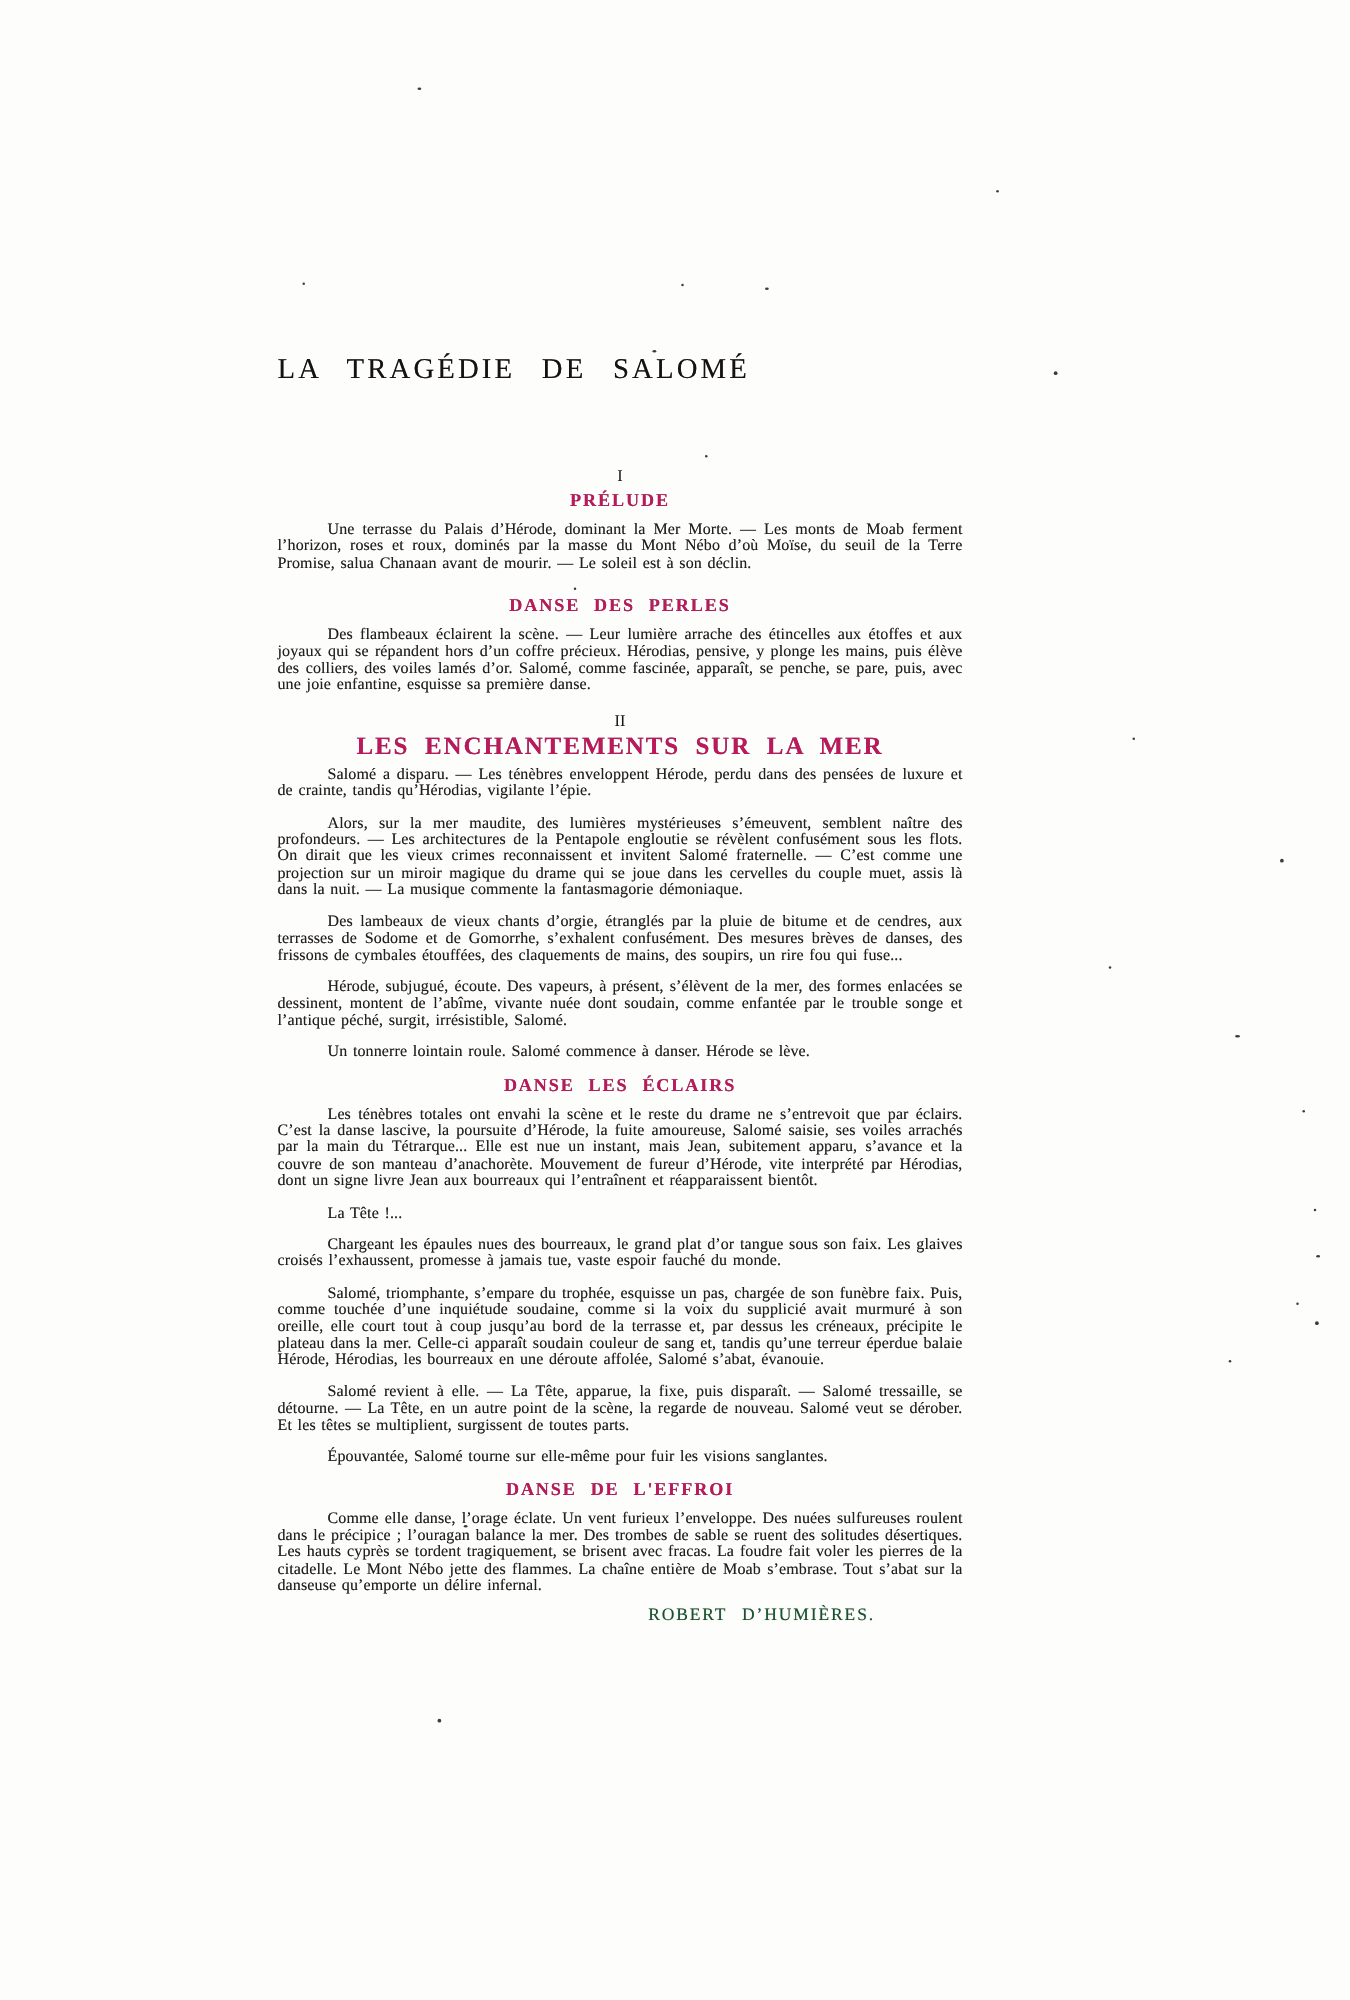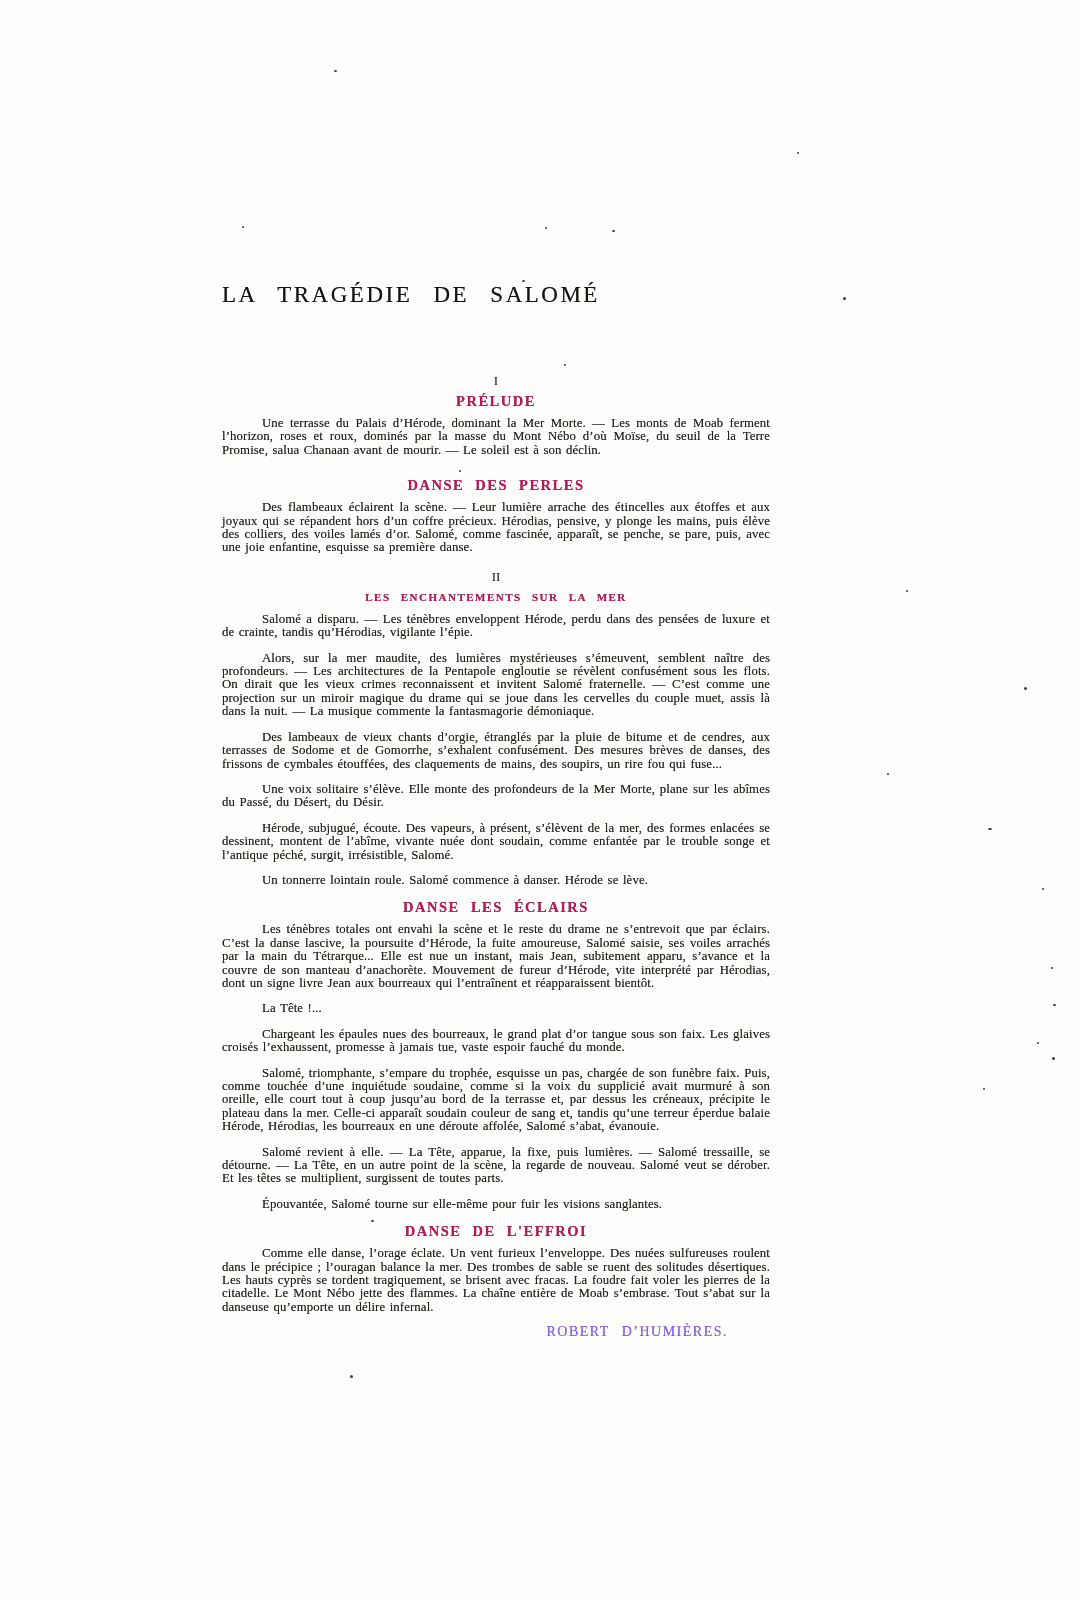--- a/index.html
+++ b/index.html
@@ -59,26 +59,26 @@
     line-height: 13.4px;
     text-align: justify;
     text-indent: 40px;
     letter-spacing: 0.1px;
     word-spacing: 1.2px;
     color: #23201c;
     text-shadow: 0 0 0.4px rgba(30,25,20,0.5);
   }
   .section .para:first-of-type { margin-top: 8px; }
   .signature {
-    margin: 10px 42px 0 0;
+    margin: 10px 70px 0 0;
     text-align: right;
     font-size: 14px;
     letter-spacing: 1.5px;
     word-spacing: 7px;
-    color: #8b5cf6;
+    color: #14532d;
     text-shadow: 0 0 0.6px rgba(60,55,48,0.5);
   }
   .speck {
     position: absolute;
     background: #1c1a18;
     border-radius: 50%;
     opacity: 0.85;
   }
 </style>
 </head>
@@ -92,35 +92,34 @@
           <div class="numeral">I</div>
           <h2 class="heading" style="font-size: 14.5px;">PRÉLUDE</h2>
           <p class="para">Une terrasse du Palais d’Hérode, dominant la Mer Morte. — Les monts de Moab ferment l’horizon, roses et roux, dominés par la masse du Mont Nébo d’où Moïse, du seuil de la Terre Promise, salua Chanaan avant de mourir. — Le soleil est à son déclin.</p>
         </div>
         <div class="section">
           <h2 class="heading" style="font-size: 14.5px; margin-top: 20px;">DANSE DES PERLES</h2>
           <p class="para">Des flambeaux éclairent la scène. — Leur lumière arrache des étincelles aux étoffes et aux joyaux qui se répandent hors d’un coffre précieux. Hérodias, pensive, y plonge les mains, puis élève des colliers, des voiles lamés d’or. Salomé, comme fascinée, apparaît, se penche, se pare, puis, avec une joie enfantine, esquisse sa première danse.</p>
         </div>
         <div class="section">
           <div class="numeral">II</div>
-          <h2 class="heading" style="font-size: 11px;">LES ENCHANTEMENTS SUR LA MER</h2>
+          <h2 class="heading" style="font-size: 20px;">LES ENCHANTEMENTS SUR LA MER</h2>
           <p class="para">Salomé a disparu. — Les ténèbres enveloppent Hérode, perdu dans des pensées de luxure et de crainte, tandis qu’Hérodias, vigilante l’épie.</p>
           <p class="para">Alors, sur la mer maudite, des lumières mystérieuses s’émeuvent, semblent naître des profondeurs. — Les architectures de la Pentapole engloutie se révèlent confusément sous les flots. On dirait que les vieux crimes reconnaissent et invitent Salomé fraternelle. — C’est comme une projection sur un miroir magique du drame qui se joue dans les cervelles du couple muet, assis là dans la nuit. — La musique commente la fantasmagorie démoniaque.</p>
           <p class="para">Des lambeaux de vieux chants d’orgie, étranglés par la pluie de bitume et de cendres, aux terrasses de Sodome et de Gomorrhe, s’exhalent confusément. Des mesures brèves de danses, des frissons de cymbales étouffées, des claquements de mains, des soupirs, un rire fou qui fuse...</p>
-          <p class="para">Une voix solitaire s’élève. Elle monte des profondeurs de la Mer Morte, plane sur les abîmes du Passé, du Désert, du Désir.</p>
           <p class="para">Hérode, subjugué, écoute. Des vapeurs, à présent, s’élèvent de la mer, des formes enlacées se dessinent, montent de l’abîme, vivante nuée dont soudain, comme enfantée par le trouble songe et l’antique péché, surgit, irrésistible, Salomé.</p>
           <p class="para">Un tonnerre lointain roule. Salomé commence à danser. Hérode se lève.</p>
         </div>
         <div class="section">
           <h2 class="heading" style="font-size: 14.5px; text-align: center;">DANSE LES ÉCLAIRS</h2>
           <p class="para">Les ténèbres totales ont envahi la scène et le reste du drame ne s’entrevoit que par éclairs. C’est la danse lascive, la poursuite d’Hérode, la fuite amoureuse, Salomé saisie, ses voiles arrachés par la main du Tétrarque... Elle est nue un instant, mais Jean, subitement apparu, s’avance et la couvre de son manteau d’anachorète. Mouvement de fureur d’Hérode, vite interprété par Hérodias, dont un signe livre Jean aux bourreaux qui l’entraînent et réapparaissent bientôt.</p>
           <p class="para">La Tête !...</p>
           <p class="para">Chargeant les épaules nues des bourreaux, le grand plat d’or tangue sous son faix. Les glaives croisés l’exhaussent, promesse à jamais tue, vaste espoir fauché du monde.</p>
           <p class="para">Salomé, triomphante, s’empare du trophée, esquisse un pas, chargée de son funèbre faix. Puis, comme touchée d’une inquiétude soudaine, comme si la voix du supplicié avait murmuré à son oreille, elle court tout à coup jusqu’au bord de la terrasse et, par dessus les créneaux, précipite le plateau dans la mer. Celle-ci apparaît soudain couleur de sang et, tandis qu’une terreur éperdue balaie Hérode, Hérodias, les bourreaux en une déroute affolée, Salomé s’abat, évanouie.</p>
-          <p class="para">Salomé revient à elle. — La Tête, apparue, la fixe, puis lumières. — Salomé tressaille, se détourne. — La Tête, en un autre point de la scène, la regarde de nouveau. Salomé veut se dérober. Et les têtes se multiplient, surgissent de toutes parts.</p>
+          <p class="para">Salomé revient à elle. — La Tête, apparue, la fixe, puis disparaît. — Salomé tressaille, se détourne. — La Tête, en un autre point de la scène, la regarde de nouveau. Salomé veut se dérober. Et les têtes se multiplient, surgissent de toutes parts.</p>
           <p class="para">Épouvantée, Salomé tourne sur elle-même pour fuir les visions sanglantes.</p>
         </div>
         <div class="section">
           <h2 class="heading" style="font-size: 14.5px;">DANSE DE L'EFFROI</h2>
           <p class="para">Comme elle danse, l’orage éclate. Un vent furieux l’enveloppe. Des nuées sulfureuses roulent dans le précipice ; l’ouragan balance la mer. Des trombes de sable se ruent des solitudes désertiques. Les hauts cyprès se tordent tragiquement, se brisent avec fracas. La foudre fait voler les pierres de la citadelle. Le Mont Nébo jette des flammes. La chaîne entière de Moab s’embrase. Tout s’abat sur la danseuse qu’emporte un délire infernal.</p>
         </div>
       </div>
     <div class="signature">ROBERT D’HUMIÈRES.</div>
   </div>
   <div id="specks">

